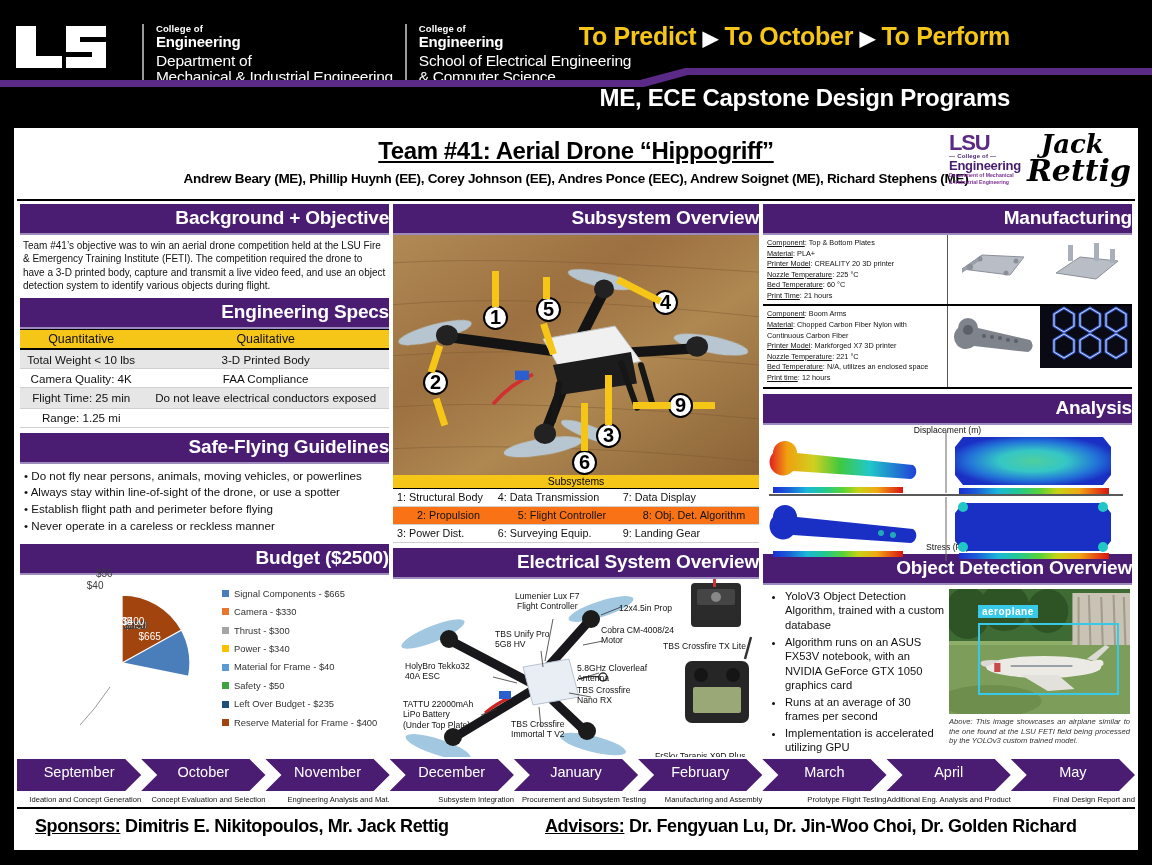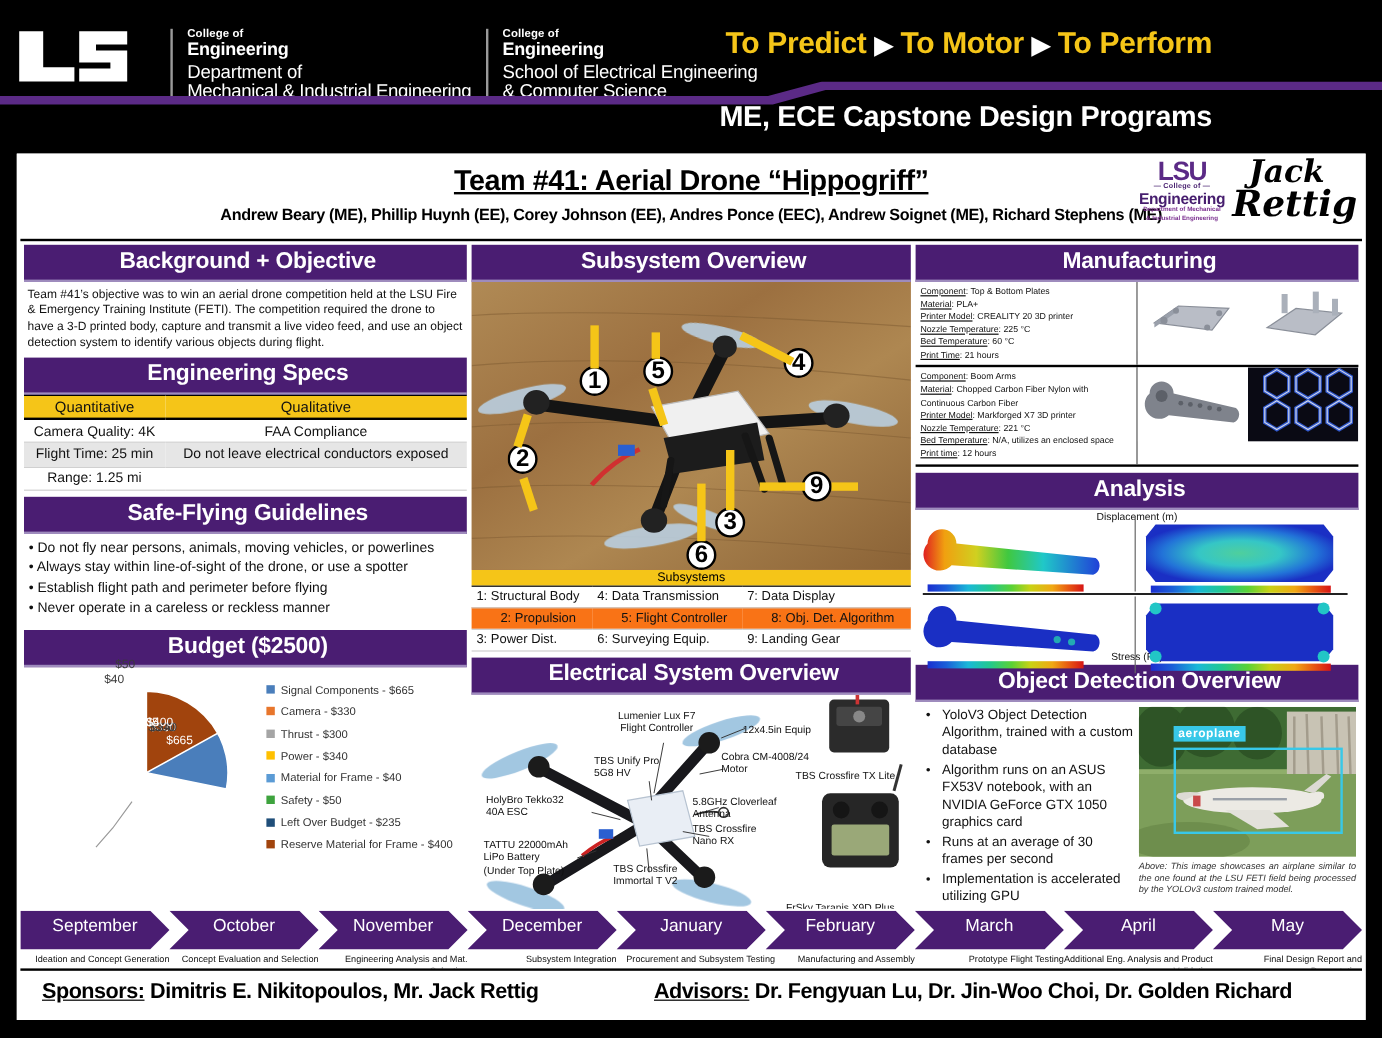--- a/index.html
+++ b/index.html
@@ -51,39 +51,39 @@
   .title-band { position:relative; height:70px; border-bottom:2px solid #000;}
   .team-title {
     text-align:center; font-size:24px; font-weight:bold; color:#000;
     text-decoration:underline; padding-top:6px; letter-spacing:-.4px;
   }
   .team-members {
     text-align:center; font-size:13.5px; font-weight:bold; color:#000;
     padding-top:6px; letter-spacing:-.3px;
   }
   .title-logos { position:absolute; right:4px; top:2px; display:flex; align-items:center; gap:6px;}
-  .lsu-small { text-align:center; }
+  .lsu-small { }
   .lsu-small .m { font-size:22px; font-weight:bold; color:#5b2a86; letter-spacing:-1.2px; line-height:20px;}
   .lsu-small .c { font-size:6px; font-weight:bold; color:#461d6e; letter-spacing:.2px;}
   .lsu-small .e { font-size:13px; font-weight:bold; color:#461d6e; letter-spacing:-.3px; line-height:13px;}
   .lsu-small .d { font-size:5.2px; font-weight:bold; color:#7a2f8f; line-height:6.5px;}
   .jack-rettig { font-family:"DejaVu Serif", serif; font-style:italic; font-weight:bold;
                  color:#000; line-height:0.92; text-align:left; }
   .jr1 { font-size:26px; padding-left:14px;}
   .jr2 { font-size:30px; }
 
   
   .cols { display:flex; height:556px; padding:3px 3px 0 3px; gap:4px; }
   .col { display:flex; flex-direction:column; }
   .col-left { width:372px; }
   .col-mid { width:366px; }
   .col-right { width:372px; }
 
   .sec-head {
-    background:#4a1d72; color:#fff; text-align:center;
+    background:#4a1d72; color:#fff; text-align:right;
     font-size:19px; font-weight:bold; padding:3px 0 4px 4px;
     border-bottom:2px solid #9e8bbd; letter-spacing:-.2px;
   }
 
   .body-text { font-size:10px; color:#111; line-height:1.33; padding:4px 3px 2px 3px;}
 
   
   table.specs { width:100%; border-collapse:collapse; font-size:11.6px; }
   table.specs th {
     background:#f5c518; color:#111; font-weight:normal; font-size:12.4px;
@@ -184,21 +184,21 @@
       <div class="coll-small">College of</div>
       <div class="coll-eng">Engineering</div>
       <div class="coll-dept">School of Electrical Engineering</div>
       <div class="coll-dept2">&amp; Computer Science</div>
     </div>
   </div>
 
   <div class="tagline">
     <span>To Predict</span>
     <span class="tri">▶</span>
-    <span>To Motor</span>
+    <span>To October</span>
     <span class="tri">▶</span>
     <span>To Perform</span>
   </div>
 
   <svg class="purple-swoosh" viewBox="0 0 1152 62" preserveAspectRatio="none">
     <path d="M0,12 L640,12 L685,0 L1152,0 L1152,7 L688,7 L644,19 L0,19 Z" fill="#5b2a86"></path>
   </svg>
 
   <div class="prog-title">ME, ECE Capstone Design Programs</div>
 </div>
@@ -232,20 +232,24 @@
 
       <div class="sec-head" style="margin-top:4px">Engineering Specs</div>
       <table class="specs">
         <thead>
           <tr>
             <th>Quantitative</th>
             <th>Qualitative</th>
           </tr>
         </thead>
         <tbody>
+          <tr class="alt">
+            <td>Total Weight &lt; 10 lbs</td>
+            <td>3-D Printed Body</td>
+          </tr>
           <tr>
             <td>Camera Quality: 4K</td>
             <td>FAA Compliance</td>
           </tr>
           <tr class="alt">
             <td>Flight Time: 25 min</td>
             <td style="line-height:1.25">Do not leave electrical conductors exposed</td>
           </tr>
           <tr>
             <td>Range: 1.25 mi</td>
@@ -470,21 +474,21 @@
             <path d="M100,98 L124,104"></path>
             <path d="M186,100 L206,94"></path>
             <path d="M176,114 L198,118"></path>
             <path d="M88,136 L104,130"></path>
             <path d="M148,148 L146,128"></path>
           </g>
         </svg>
 
         <div class="elec-lab" style="left:122px;top:12px;text-align:center">Lumenier Lux F7
 Flight Controller</div>
-        <div class="elec-lab" style="left:226px;top:24px">12x4.5in Equip</div>
+        <div class="elec-lab" style="left:226px;top:24px">12x4.5in Prop</div>
         <div class="elec-lab" style="left:208px;top:46px">Cobra CM-4008/24
 Motor</div>
         <div class="elec-lab" style="left:102px;top:50px">TBS Unify Pro
 5G8 HV</div>
         <div class="elec-lab" style="left:12px;top:82px">HolyBro Tekko32
 40A ESC</div>
         <div class="elec-lab" style="left:184px;top:84px">5.8GHz Cloverleaf
 Antenna</div>
         <div class="elec-lab" style="left:184px;top:106px">TBS Crossfire
 Nano RX</div>

